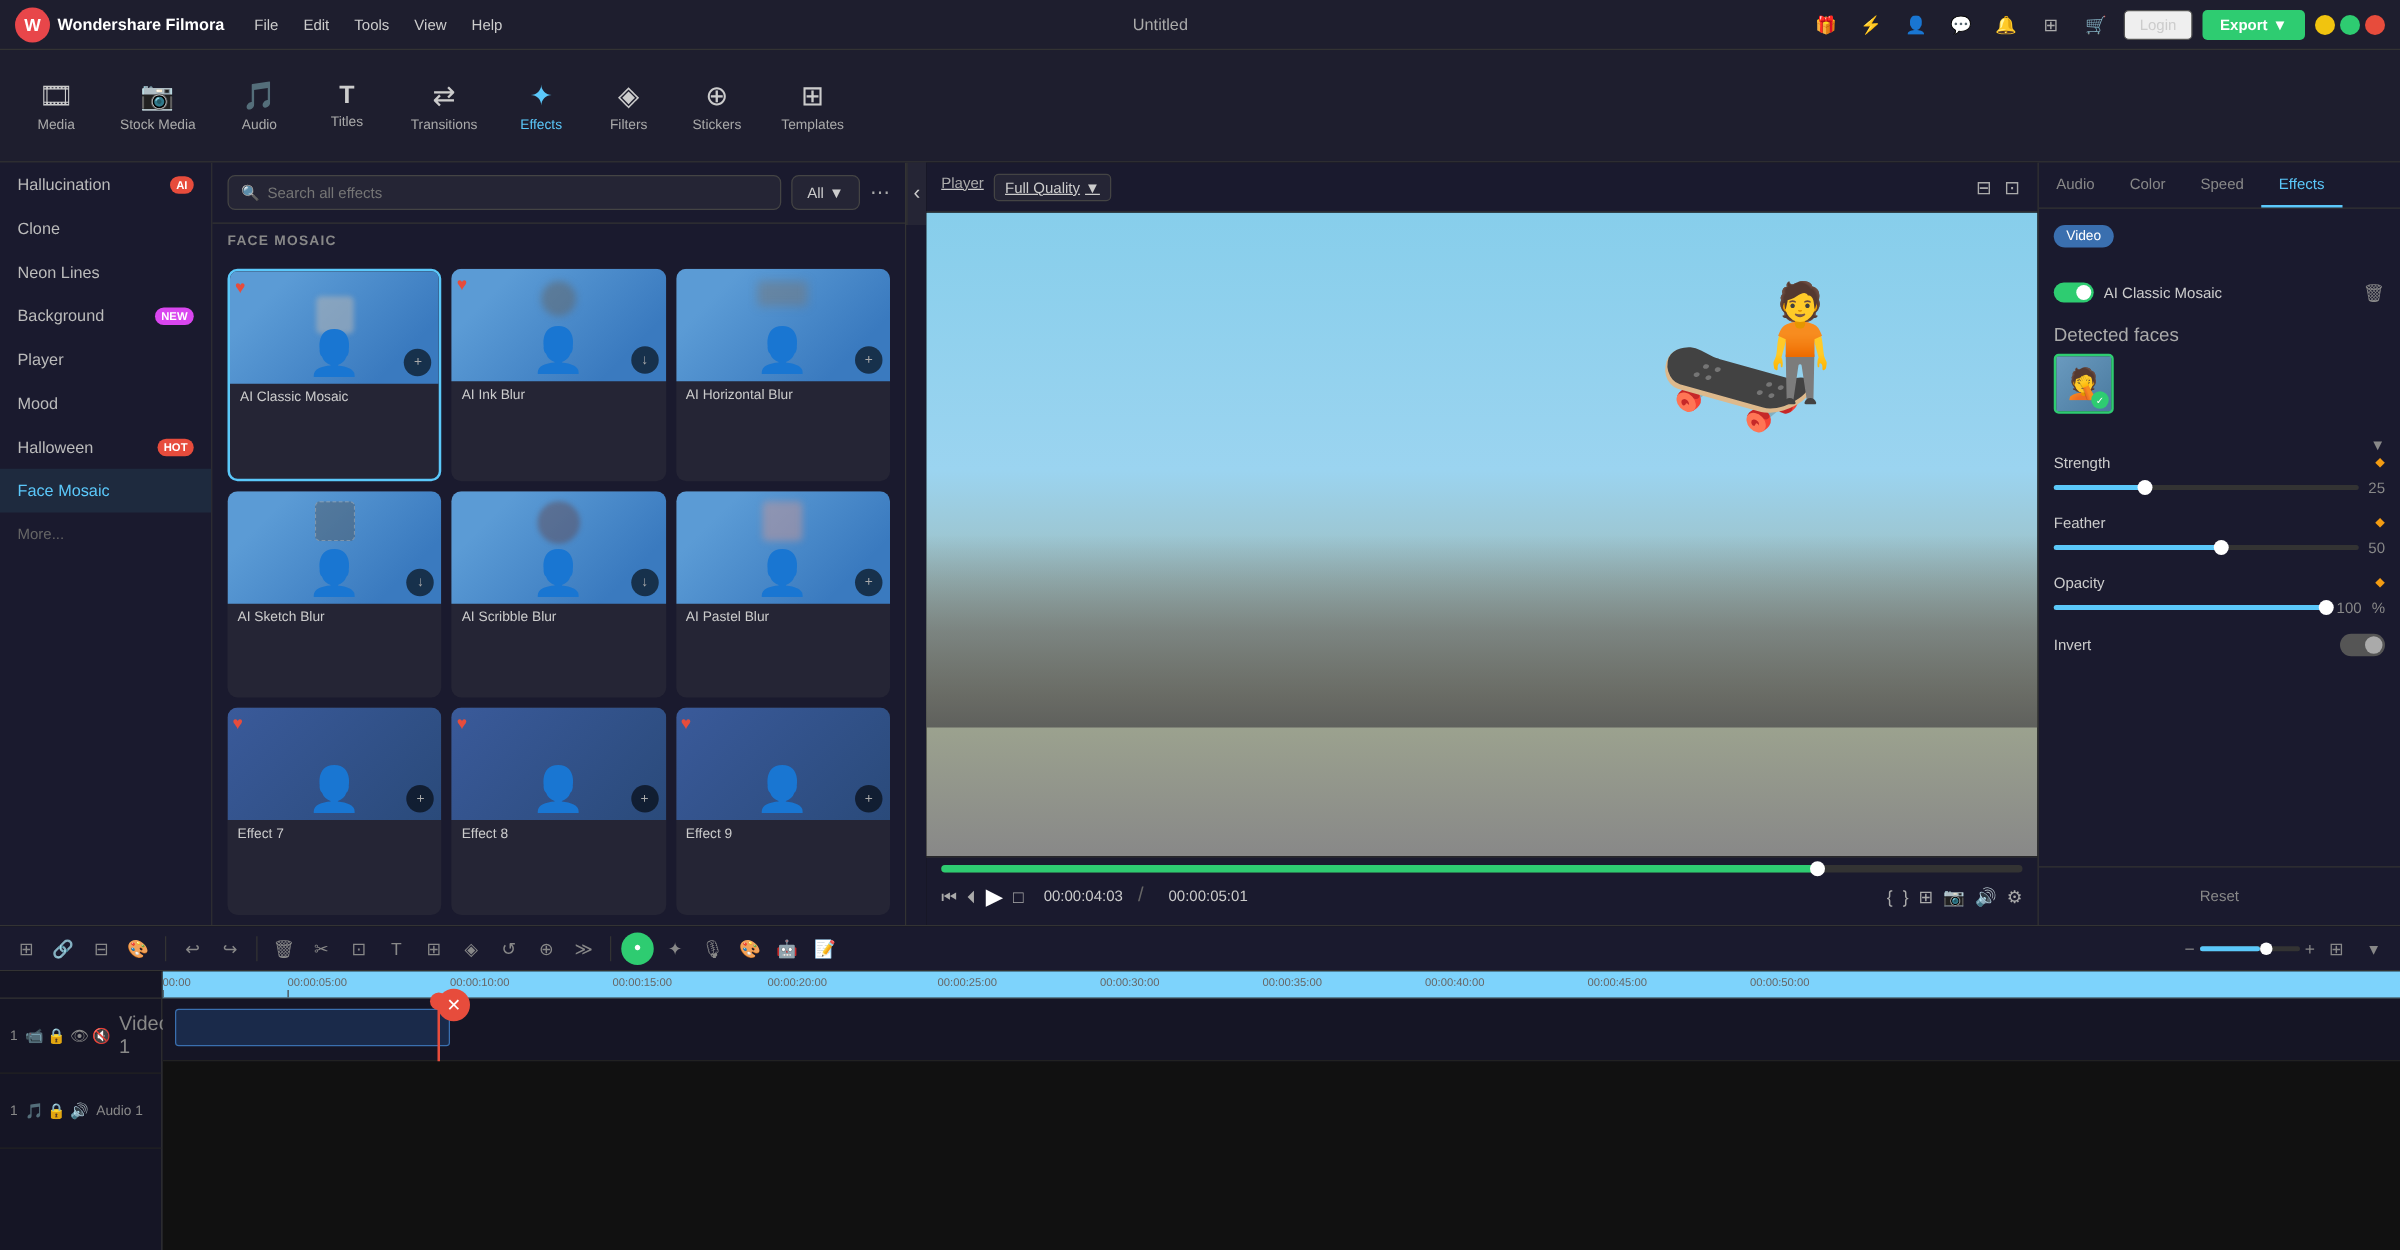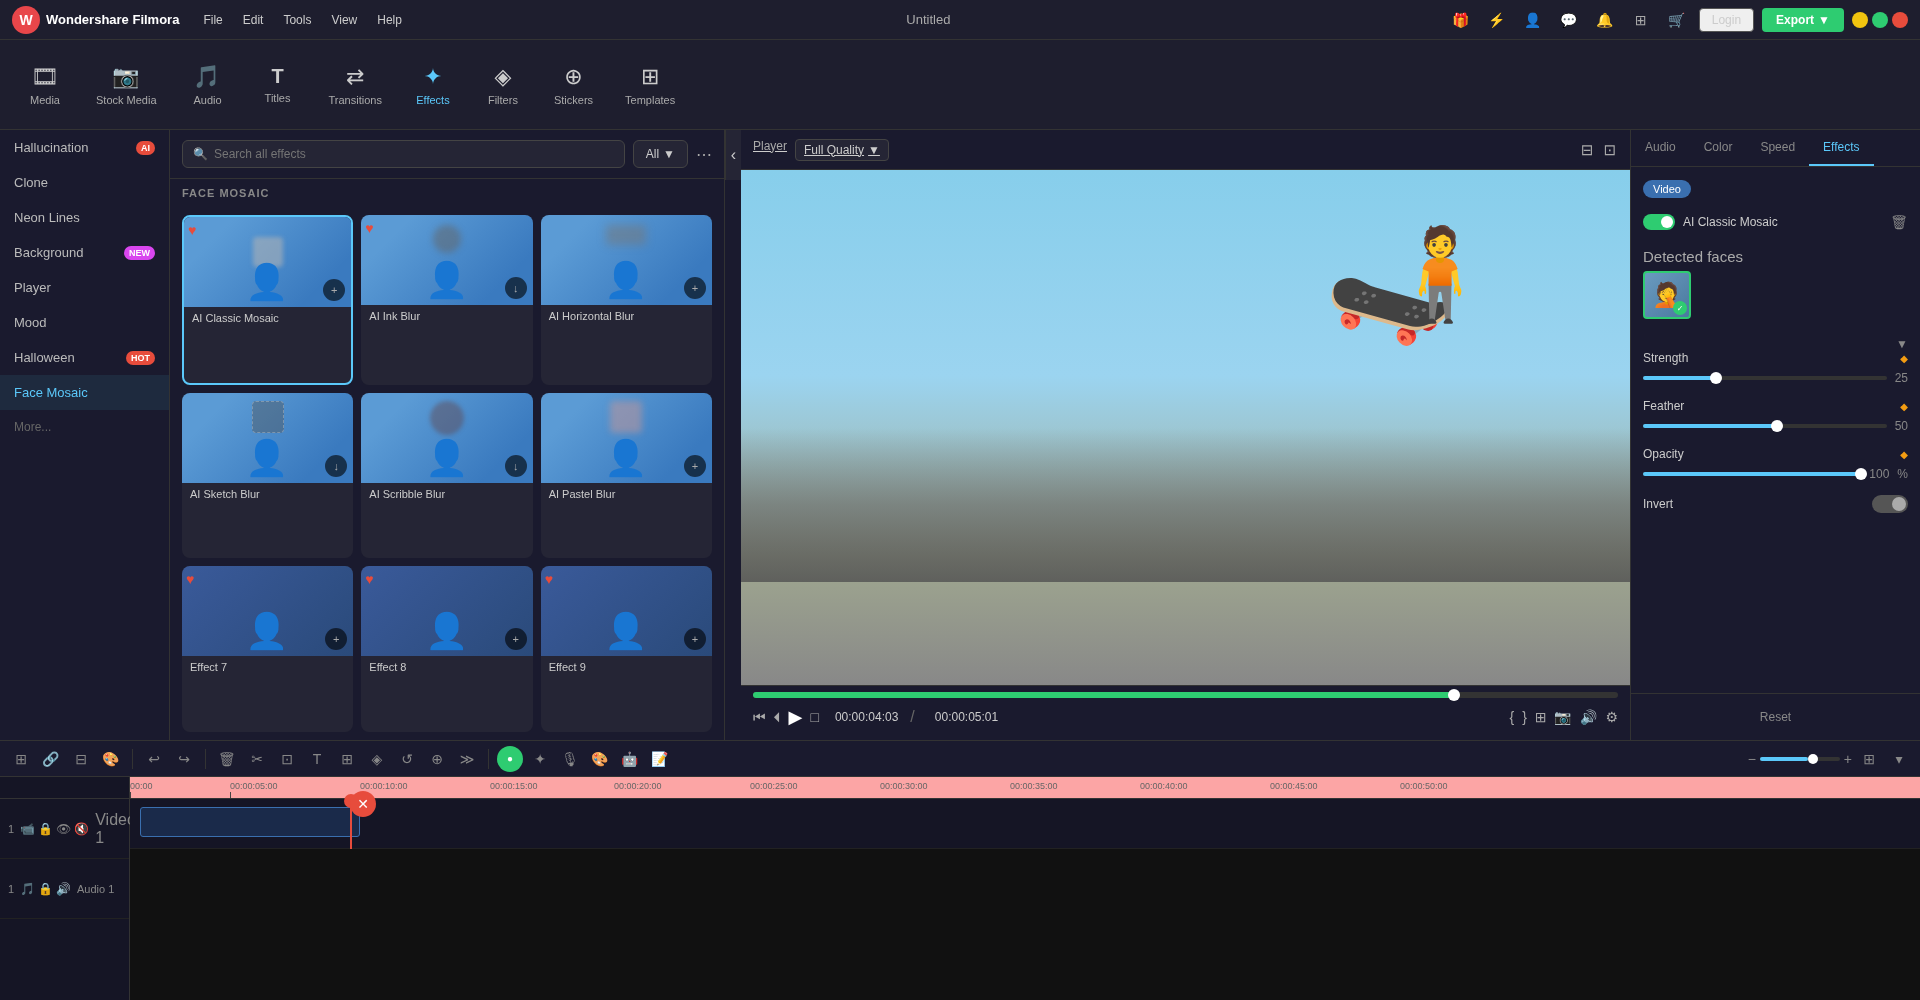--- a/index.html
+++ b/index.html
@@ -82,21 +82,21 @@
     .time-display { font-size: 12px; color: #ccc; margin-left: 8px; }
     .time-sep { color: #666; margin: 0 4px; }
     .playback-right { margin-left: auto; display: flex; gap: 8px; }
 
     
     .right-panel { width: 290px; background: #1a1a2e; border-left: 1px solid #333; display: flex; flex-direction: column; flex-shrink: 0; }
     .right-tabs { display: flex; border-bottom: 1px solid #333; }
     .right-tab { padding: 10px 14px; font-size: 12px; color: #888; cursor: pointer; }
     .right-tab.active { color: #5bc8fa; border-bottom: 2px solid #5bc8fa; }
     .right-content { flex: 1; padding: 12px; overflow-y: auto; }
-    .video-chip { background: #3a6faf; color: #fff; font-size: 11px; padding: 3px 10px; border-radius: 12px; display: inline-block; margin-bottom: 12px; }
+    .video-chip { background: #3a6faf; color: #fff; font-size: 11px; padding: 3px 10px; border-radius: 12px; display: inline-block; margin-bottom: 24px; }
     .effect-row { display: flex; align-items: center; justify-content: space-between; margin-bottom: 14px; padding: 4px 0; }
     .effect-toggle { display: flex; align-items: center; gap: 8px; }
     .toggle-switch { width: 32px; height: 16px; background: #2ecc71; border-radius: 8px; position: relative; cursor: pointer; }
     .toggle-knob { width: 12px; height: 12px; background: white; border-radius: 50%; position: absolute; top: 2px; left: 18px; }
     .effect-name { font-size: 12px; color: #ccc; }
     .delete-icon { color: #888; cursor: pointer; font-size: 14px; }
     .section-label { font-size: 15px; color: #aaa; margin-bottom: 6px; font-weight: 500; }
     .detected-faces { display: flex; gap: 6px; margin-bottom: 14px; flex-wrap: wrap; }
     .face-thumb { width: 48px; height: 48px; background: #4a7a9b; border-radius: 4px; position: relative; overflow: hidden; display: flex; align-items: center; justify-content: center; border: 2px solid #2ecc71; }
     .face-check { position: absolute; bottom: 2px; right: 2px; width: 14px; height: 14px; background: #2ecc71; border-radius: 50%; display: flex; align-items: center; justify-content: center; font-size: 8px; color: white; }
@@ -126,21 +126,21 @@
     .tl-zoom-icon { color: #888; font-size: 14px; cursor: pointer; }
     .zoom-bar { width: 80px; height: 4px; background: #333; border-radius: 2px; position: relative; }
     .zoom-fill { width: 60%; height: 100%; background: #5bc8fa; border-radius: 2px; }
     .zoom-knob { width: 10px; height: 10px; background: #fff; border-radius: 50%; position: absolute; top: -3px; left: 60%; }
     .timeline-body { display: flex; flex: 1; overflow: hidden; }
     .tl-labels { width: 130px; background: #151525; border-right: 1px solid #333; display: flex; flex-direction: column; }
     .tl-label-row { height: 60px; display: flex; align-items: center; padding: 0 8px; gap: 6px; border-bottom: 1px solid #222; font-size: 11px; color: #888; }
     .tl-label-icons { display: flex; gap: 3px; align-items: center; }
     .tl-icon { font-size: 12px; color: #888; cursor: pointer; }
     .tl-scroll { flex: 1; overflow-x: hidden; position: relative; }
-    .tl-ruler { height: 22px; background: #fca5a5; border-bottom: 1px solid #333; display: flex; align-items: center; position: relative; overflow: hidden; }
+    .tl-ruler { height: 22px; background: #7dd3fc; border-bottom: 1px solid #333; display: flex; align-items: center; position: relative; overflow: hidden; }
     .tl-tick { position: absolute; font-size: 9px; color: #666; top: 4px; }
     .tl-tick-line { position: absolute; bottom: 0; width: 1px; height: 6px; background: #444; }
     .tl-track-area { position: relative; }
     .tl-track { height: 60px; background: #151525; border-bottom: 1px solid #222; position: relative; }
     .tl-playhead { position: absolute; top: 0; bottom: 0; width: 2px; background: #e74c3c; z-index: 10; left: 220px; }
     .tl-playhead-top { position: absolute; top: -5px; left: -6px; width: 14px; height: 14px; background: #e74c3c; border-radius: 50%; }
     .video-clip { position: absolute; left: 10px; top: 8px; width: 90px; height: 44px; background: #1a4a2e; border: 1px solid #2ecc71; border-radius: 3px; overflow: hidden; cursor: pointer; }
     .video-clip-thumb { width: 100%; height: 100%; background: linear-gradient(135deg, #1a4a2e, #2ecc71aa); display: flex; align-items: center; font-size: 9px; color: #aaa; padding: 2px; }
     .audio-clip { position: absolute; left: 10px; top: 8px; width: 220px; height: 30px; background: #1a2a4a; border: 1px solid #3a6faf; border-radius: 3px; }
     .cut-marker { position: absolute; top: 0; left: 220px; width: 26px; height: 26px; background: #e74c3c; border-radius: 50%; display: flex; align-items: center; justify-content: center; color: white; font-size: 14px; cursor: pointer; z-index: 20; top: -8px; }

